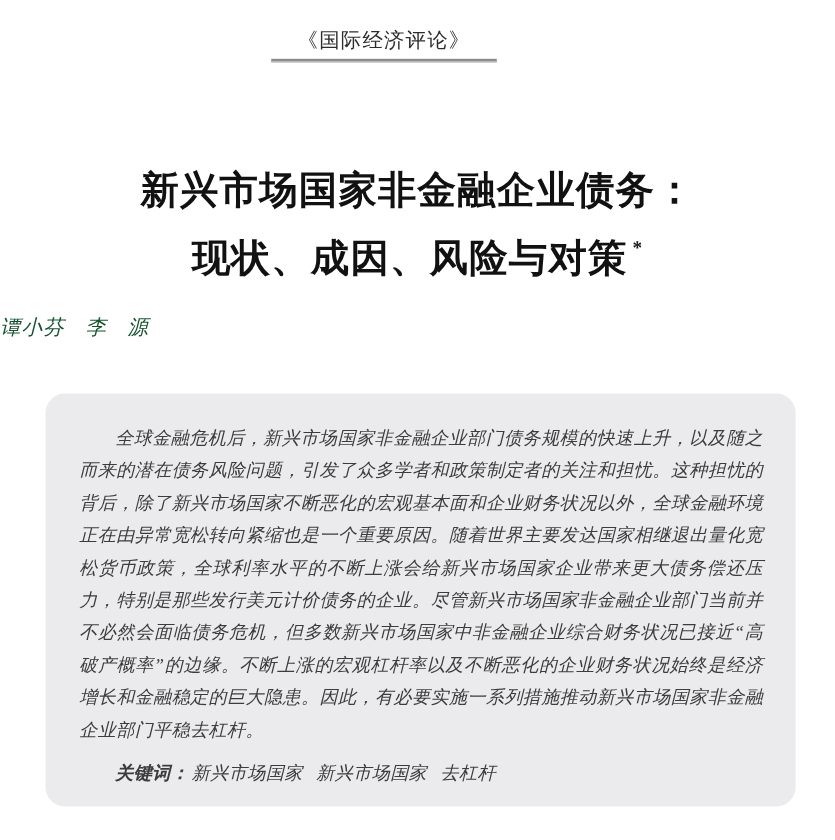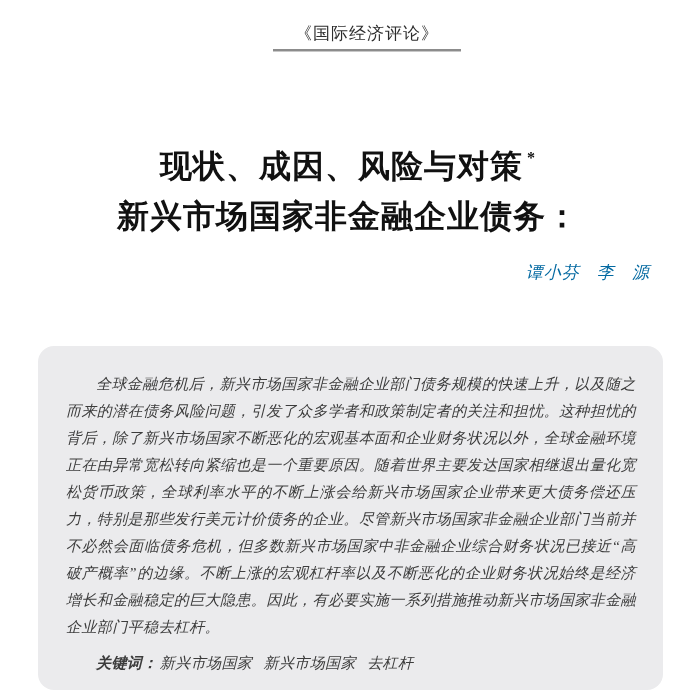--- a/index.html
+++ b/index.html
@@ -16,21 +16,20 @@
     color: #333333;
   }
 
   
   .journal-header {
     position: absolute;
     top: 22px;
     left: 0;
     width: 640px;
     text-align: center;
-    padding-left: 47px;
   }
   .journal-title {
     font-size: 17px;
     letter-spacing: 1px;
     color: #2d2d2d;
     line-height: 24px;
   }
   .header-rule {
     width: 188px;
     height: 2px;
@@ -61,32 +60,31 @@
   }
 
   
   .authors-line {
     position: absolute;
     top: 261px;
     left: 0;
     width: 696px;
     box-sizing: border-box;
     padding-right: 46px;
-    text-align: right;
     font-style: italic;
     font-size: 17px;
-    color: #0369a1;
+    color: #14532d;
     word-spacing: 0.7em;
     letter-spacing: 1px;
   }
 
   
   .abstract-box {
     position: absolute;
-    top: 346px;
+    top: 328px;
     left: 38px;
     width: 625px;
     height: 344px;
     box-sizing: border-box;
     background: #ebebed;
     border-radius: 16px;
     padding: 25px 27px 14px 28px;
   }
   .abstract-paragraph {
     margin: 0;
@@ -120,22 +118,22 @@
 </style>
 </head>
 <body>
 
 <header class="journal-header">
   <div class="journal-title">《国际经济评论》</div>
   <div class="header-rule"></div>
 </header>
 
 <h1 class="article-title">
+  <div>新兴市场国家非金融企业债务：</div>
   <div><span>现状、成因、风险与对策</span><sup class="title-note">*</sup></div>
-  <div>新兴市场国家非金融企业债务：</div>
 </h1>
 
 <div class="authors-line">谭小芬 李 源</div>
 
 <section class="abstract-box">
   <p class="abstract-paragraph">全球金融危机后，新兴市场国家非金融企业部门债务规模的快速上升，以及随之而来的潜在债务风险问题，引发了众多学者和政策制定者的关注和担忧。这种担忧的背后，除了新兴市场国家不断恶化的宏观基本面和企业财务状况以外，全球金融环境正在由异常宽松转向紧缩也是一个重要原因。随着世界主要发达国家相继退出量化宽松货币政策，全球利率水平的不断上涨会给新兴市场国家企业带来更大债务偿还压力，特别是那些发行美元计价债务的企业。尽管新兴市场国家非金融企业部门当前并不必然会面临债务危机，但多数新兴市场国家中非金融企业综合财务状况已接近“高破产概率”的边缘。不断上涨的宏观杠杆率以及不断恶化的企业财务状况始终是经济增长和金融稳定的巨大隐患。因此，有必要实施一系列措施推动新兴市场国家非金融企业部门平稳去杠杆。</p>
   <div class="keywords-line">
     <span class="keywords-label">关键词：</span><span class="keyword-item">新兴市场国家</span><span class="keyword-item">新兴市场国家</span><span class="keyword-item">去杠杆</span>
   </div>
 </section>

